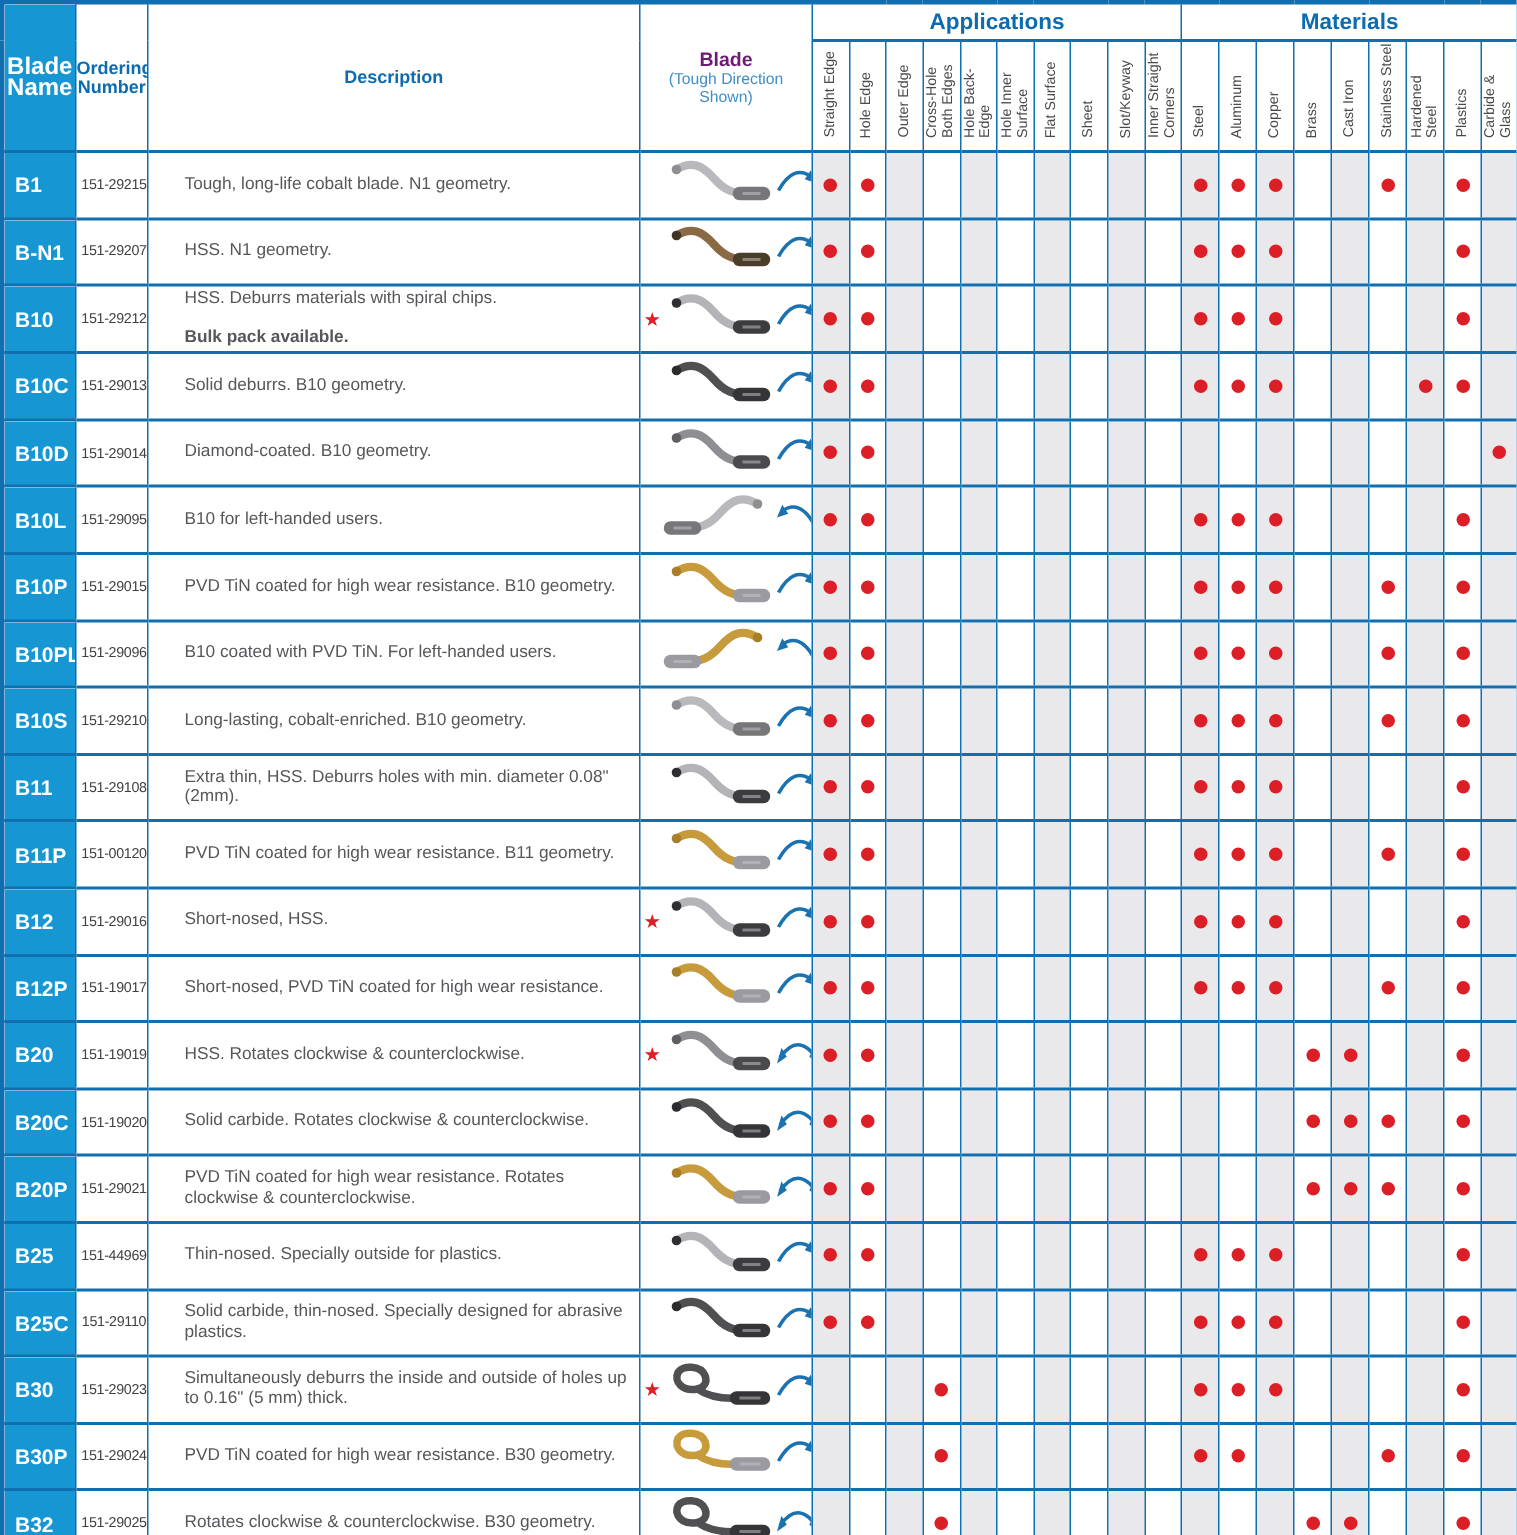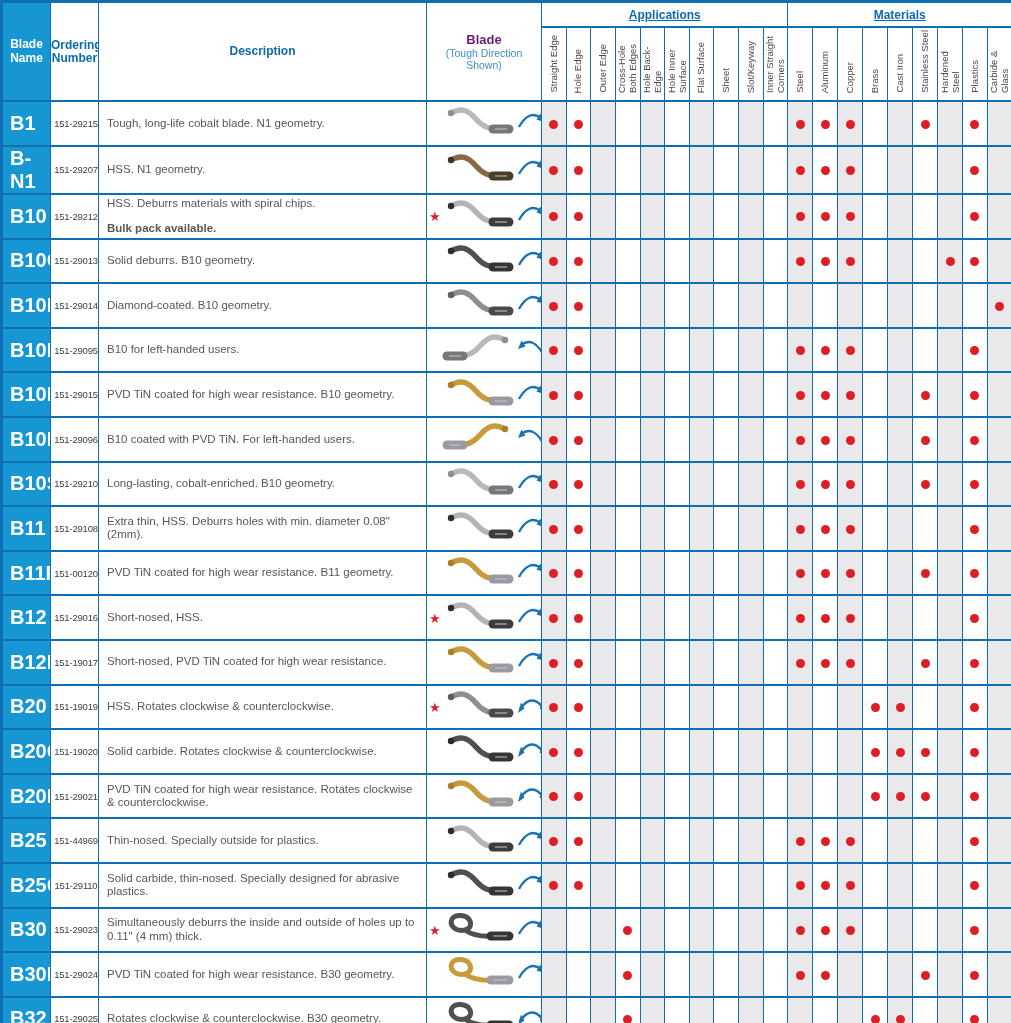--- a/index.html
+++ b/index.html
@@ -9,38 +9,38 @@
   table { border-collapse:collapse; table-layout:fixed; width:1011px; background:#fff; }
   th, td {
     border-left:1px solid #0f6fb0; border-right:1px solid #0f6fb0;
     border-top:2px solid #0f6fb0; border-bottom:2px solid #0f6fb0;
     padding:0; overflow:hidden;
   }
   table { border:3px solid #0f6fb0; }
 
   
   th { font-weight:bold; color:#0d6bb0; background:#fff; }
-  th.group-hd { height:23px; font-size:12px; vertical-align:middle;text-decoration:underline; }
-  th.corner-hd { background:#1697d3; color:#fff; font-size:12px; line-height:13.5px; vertical-align:middle; }
+  th.group-hd { height:23px; font-size:15px; vertical-align:middle; }
+  th.corner-hd { background:#1697d3; color:#fff; font-size:16px; line-height:13.5px; vertical-align:middle; }
   th.plain-hd { font-size:12px; line-height:13px; vertical-align:middle; }
   th.blade-hd  { vertical-align:middle; }
   th.blade-hd .t1 { font-size:13px; font-weight:bold; color:#701a75; display:block; }
   th.blade-hd .t2 { font-size:10.5px; font-weight:normal; color:#3f8ec4; display:block; }
   th.vcell { height:69px; vertical-align:bottom; text-align:center; font-weight:normal; padding-bottom:3px; }
   .vlabel {
     display:inline-block; writing-mode:vertical-rl; transform:rotate(180deg);
     font-size:9.5px; line-height:10.5px; color:#4a4a4c; text-align:left;
     max-height:64px; white-space:normal;
   }
 
   
   td { height:38.6px; vertical-align:middle; }
-  td.namecell { background:#1697d3; color:#fff; font-weight:bold; font-size:20px; padding-left:7px; }
+  td.namecell { background:#1697d3; color:#fff; font-weight:bold; font-size:14px; padding-left:7px; }
   td.ordercell { font-size:9.5px; color:#414144; padding-left:3px; text-align:center; letter-spacing:-0.2px; }
-  td.desccell { font-size:11.5px; line-height:13.5px; color:#56575a; padding:2px 4px 2px 8px; text-align:left; }
+  td.desccell { font-size:11.5px; line-height:13.5px; color:#56575a; padding:2px 4px 2px 24px; text-align:left; }
   td.desccell .boldline { font-weight:bold;margin-top:12px; }
   td.bladecell { position:relative; }
   .bladewrap { display:flex; align-items:center; justify-content:space-between; padding:0 6px 0 14px; }
   .star { position:absolute; left:2px; top:50%; transform:translateY(-50%); color:#dd1f26; font-size:13px; line-height:13px; }
   td.dotcell { text-align:center; }
   td.gray { background:#e9e9eb; }
   .dot { display:inline-block; width:9px; height:9px; border-radius:50%; background:#dc1f26; vertical-align:middle; }
 </style>
 </head>
 <body>
@@ -833,21 +833,21 @@
           <td class="dotcell"></td>
           <td class="dotcell gray"></td>
           <td class="dotcell"></td>
           <td class="dotcell gray"></td>
           <td class="dotcell"><span class="dot"></span></td>
           <td class="dotcell gray"></td>
         </tr>
         <tr>
           <td class="namecell">B30</td>
           <td class="ordercell">151-29023</td>
-          <td class="desccell"><span>Simultaneously deburrs the inside and outside of holes up to 0.11" (4 mm) thick.</span></td>
+          <td class="desccell"><span>Simultaneously deburrs the inside and outside of holes up to 0.16" (5 mm) thick.</span></td>
           <td class="bladecell">
             <span class="star">★</span>
             <div class="bladewrap">
               <span><svg width="74" height="34" viewBox="0 0 74 34">
                   <g>
                     <path d="M24 19 C14 21,8 14,11 8 C14 3,26 3,29 10 C31 15,28 18,24 19 C31 24,40 26,53 25" fill="none" stroke="#505053" stroke-width="5" stroke-linecap="round"></path>
              <path d="M50 25 L68 25" stroke="#353538" stroke-width="9" stroke-linecap="round"></path>
              <path d="M52 25 L66 25" stroke="#c9c9cd" stroke-width="2" opacity="0.5"></path>
                   </g>
                 </svg></span>

